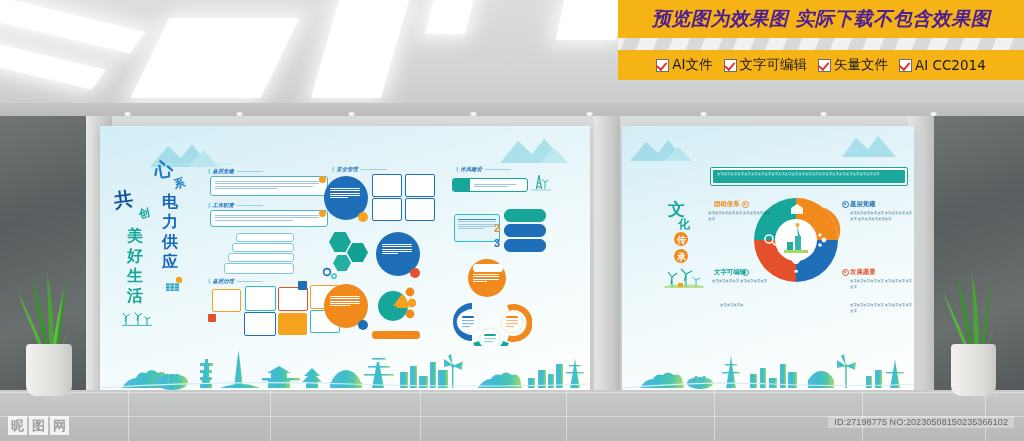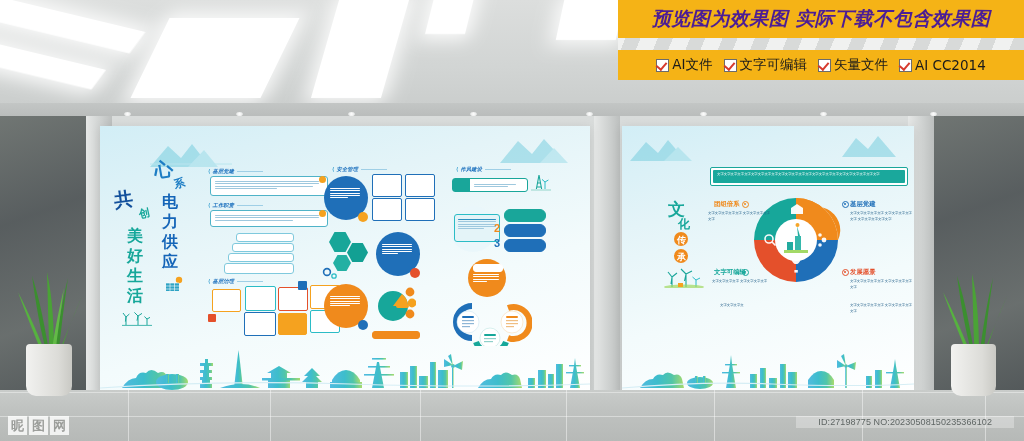--- a/index.html
+++ b/index.html
@@ -118,21 +118,21 @@
 
   
   .wm{position:absolute;left:8px;bottom:6px;display:flex;align-items:center;gap:5px;opacity:.92;}
   .wm-logo{display:flex;gap:2px;}
   .wm-logo span{display:inline-block;width:19px;height:19px;background:rgba(255,255,255,.88);
     color:#9a9c99;font-size:13px;font-weight:bold;text-align:center;line-height:19px;
     font-family:"DejaVu Sans","Liberation Sans",sans-serif;}
   .wm-url{font-size:15px;font-weight:bold;color:rgba(255,255,255,.95);
     text-shadow:0 1px 1px rgba(0,0,0,.18);font-family:"Liberation Sans",sans-serif;}
   .idbox{position:absolute;right:10px;bottom:13px;background:rgba(255,255,255,.30);
-    padding:1px 22px;font-size:9px;color:#5f6664;letter-spacing:.1px;
+    padding:1px 6px;font-size:9px;color:#5f6664;letter-spacing:.1px;
     font-family:"Liberation Sans",sans-serif;white-space:nowrap;}
 </style>
 </head>
 <body>
 
 <div id="stage">
 
   <div class="ceiling">
     <div class="ceil-light cl1"></div>
     <div class="ceil-light cl2"></div>

